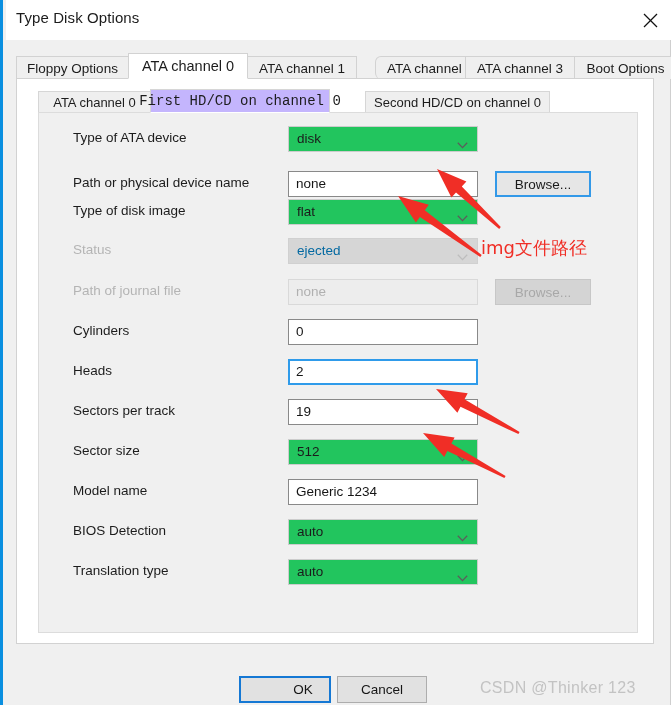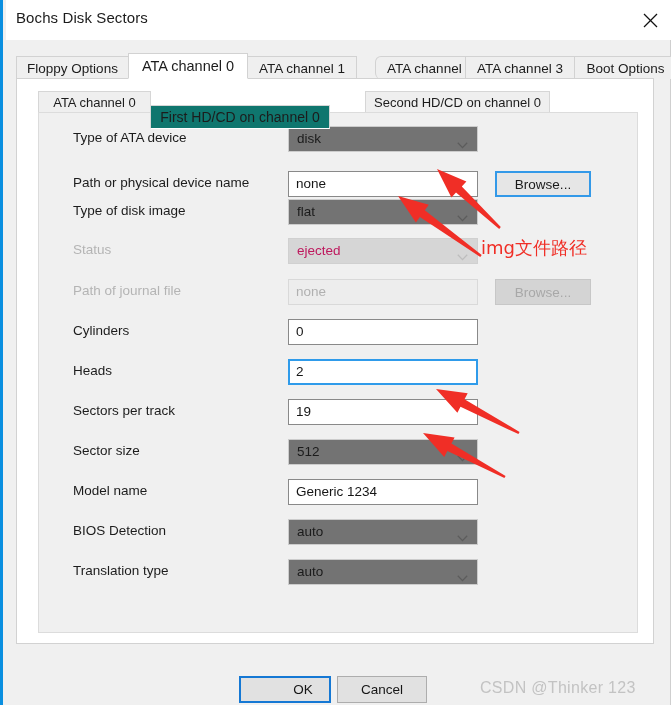--- a/index.html
+++ b/index.html
@@ -95,26 +95,27 @@
     border: 1px solid #d6d6d6;
     border-bottom: none;
     font-size: 13px;
     color: #1c1c1c;
     display: flex; align-items: center; justify-content: center;
     padding: 0 7px;
     white-space: nowrap;
     cursor: default;
   }
   .itab.active {
-    top: 16px; height: 24px;
-    background: #0f766e;
+    top: 0; height: 24px;
+    background: #c4b5fd;
     border: 1px solid #d6d6d6;
     border-bottom: 1px solid #ffffff;
     font-size: 14px;
     z-index: 4;
+    font-family: Liberation Mono, monospace;
   }
 
   
   #group-panel {
     position: absolute;
     left: 21px; top: 33px;
     width: 600px; height: 521px;
     background: #f0f0f0;
     border: 1px solid #dcdcdc;
   }
@@ -128,38 +129,38 @@
     color: #1c1c1c;
     white-space: nowrap;
   }
   .flabel.disabled { color: #b4b4b4; }
 
   
   .combo {
     position: absolute;
     left: 249px; top: 0;
     width: 190px; height: 26px;
-    background: #737373;
+    background: #22c55e;
     border: 1px solid #cccccc;
     cursor: default;
   }
   .combo .cval {
     position: absolute;
     left: 8px; top: 4px;
     font-size: 13.5px;
     color: #1b1b1b;
     white-space: nowrap;
   }
   .combo .carrow {
     position: absolute;
     right: 9px; top: 8px;
     width: 11px; height: 7px;
   }
   .combo.disabled { background: #d6d6d6; border-color: #d0d0d0; }
-  .combo.disabled .cval { color: #be185d; }
+  .combo.disabled .cval { color: #0369a1; }
 
   
   .tfield {
     position: absolute;
     left: 249px; top: 0;
     width: 190px; height: 26px;
     background: #ffffff;
     border: 1px solid #898989;
     cursor: text;
     padding-left: 12px;
@@ -244,21 +245,21 @@
     width: 671px; height: 4px;
     background: #ffffff;
   }
 </style>
 </head>
 <body>
 
 <div id="window">
 
   <div id="titlebar">
-    <div id="title-text">Bochs Disk Sectors</div>
+    <div id="title-text">Type Disk Options</div>
     <div id="close-btn">
       <svg width="15" height="15" viewBox="0 0 15 15" aria-hidden="true">
         <line x1="1" y1="1" x2="14" y2="14" stroke="#111" stroke-width="1.3"></line>
         <line x1="14" y1="1" x2="1" y2="14" stroke="#111" stroke-width="1.3"></line>
       </svg>
     </div>
   </div>
 
   <div id="outer-tabs">
       <div class="otab" style="left: 0px; width: 113px;">Floppy Options</div>

